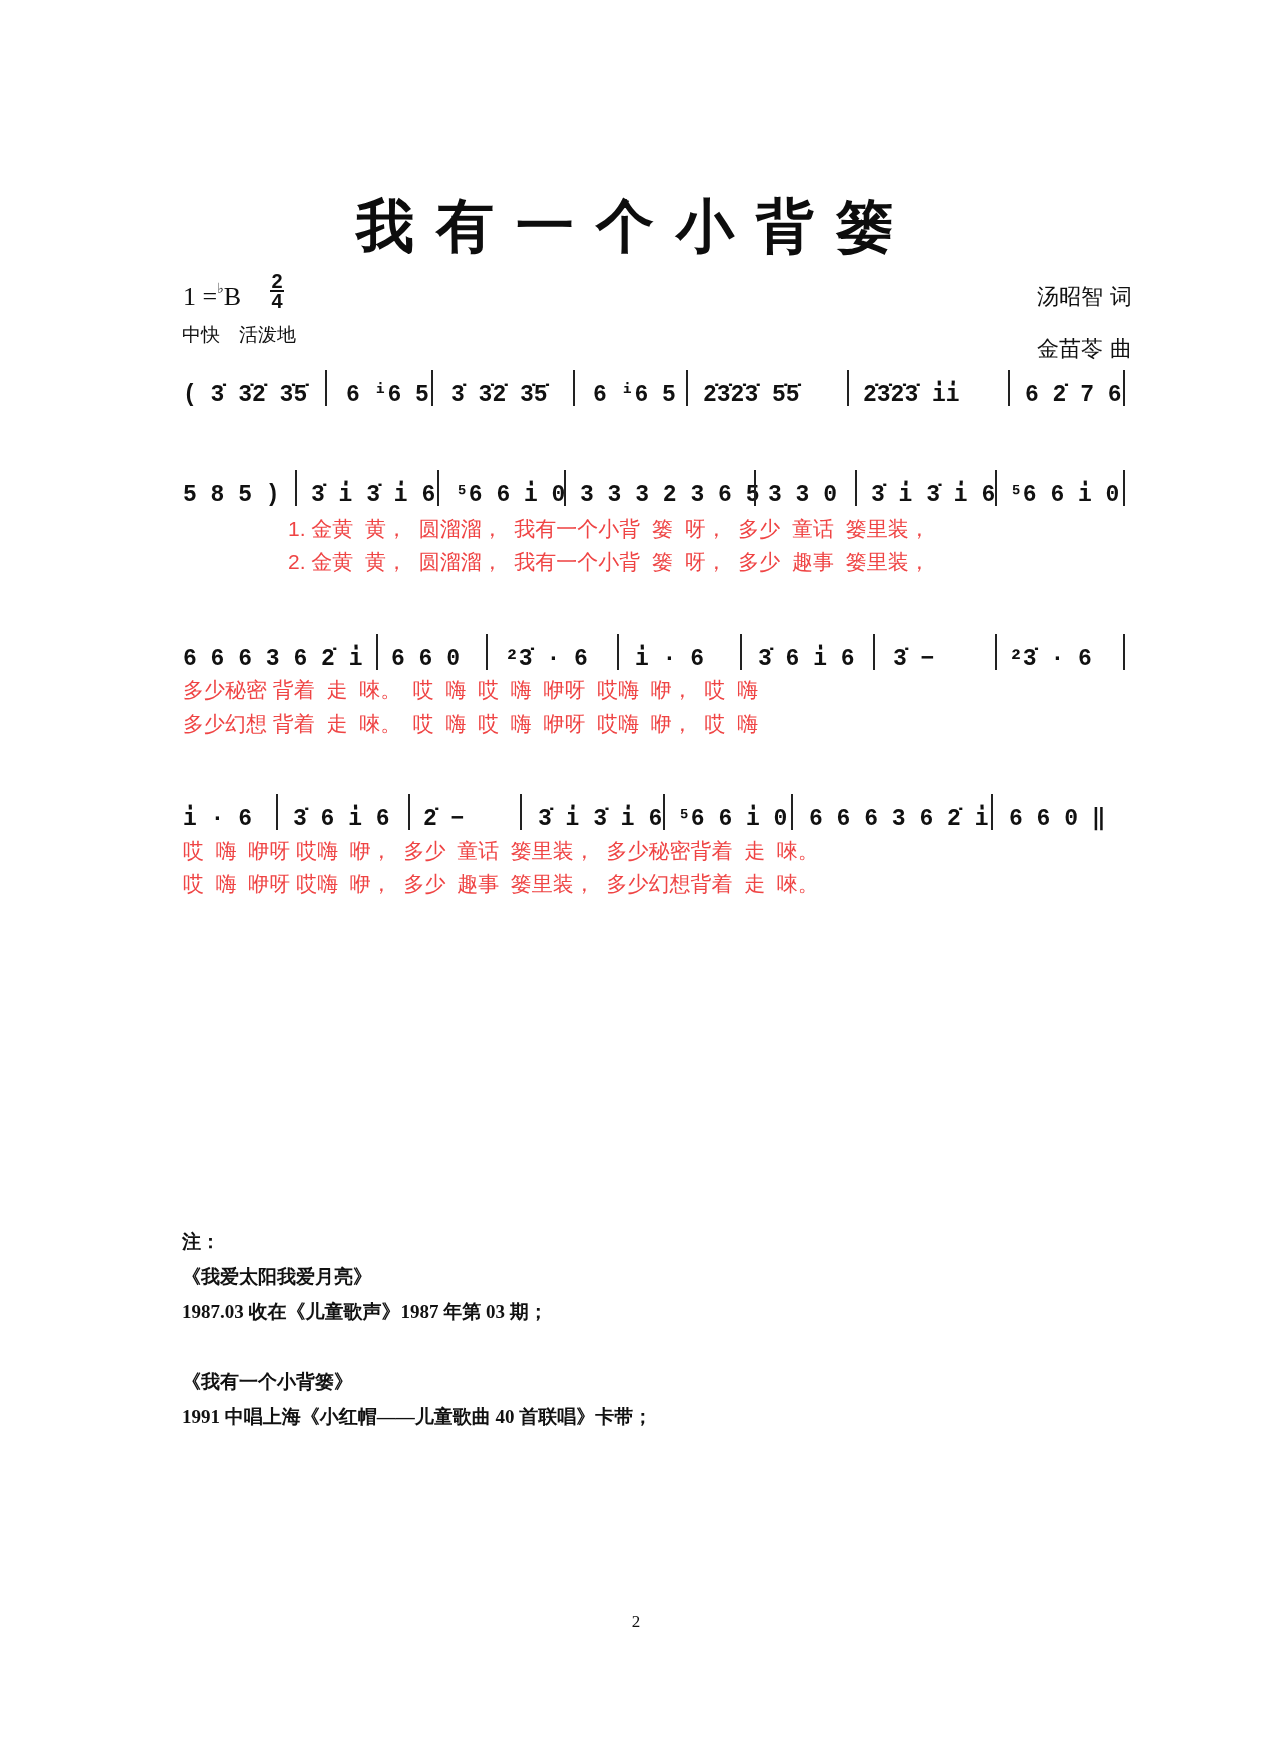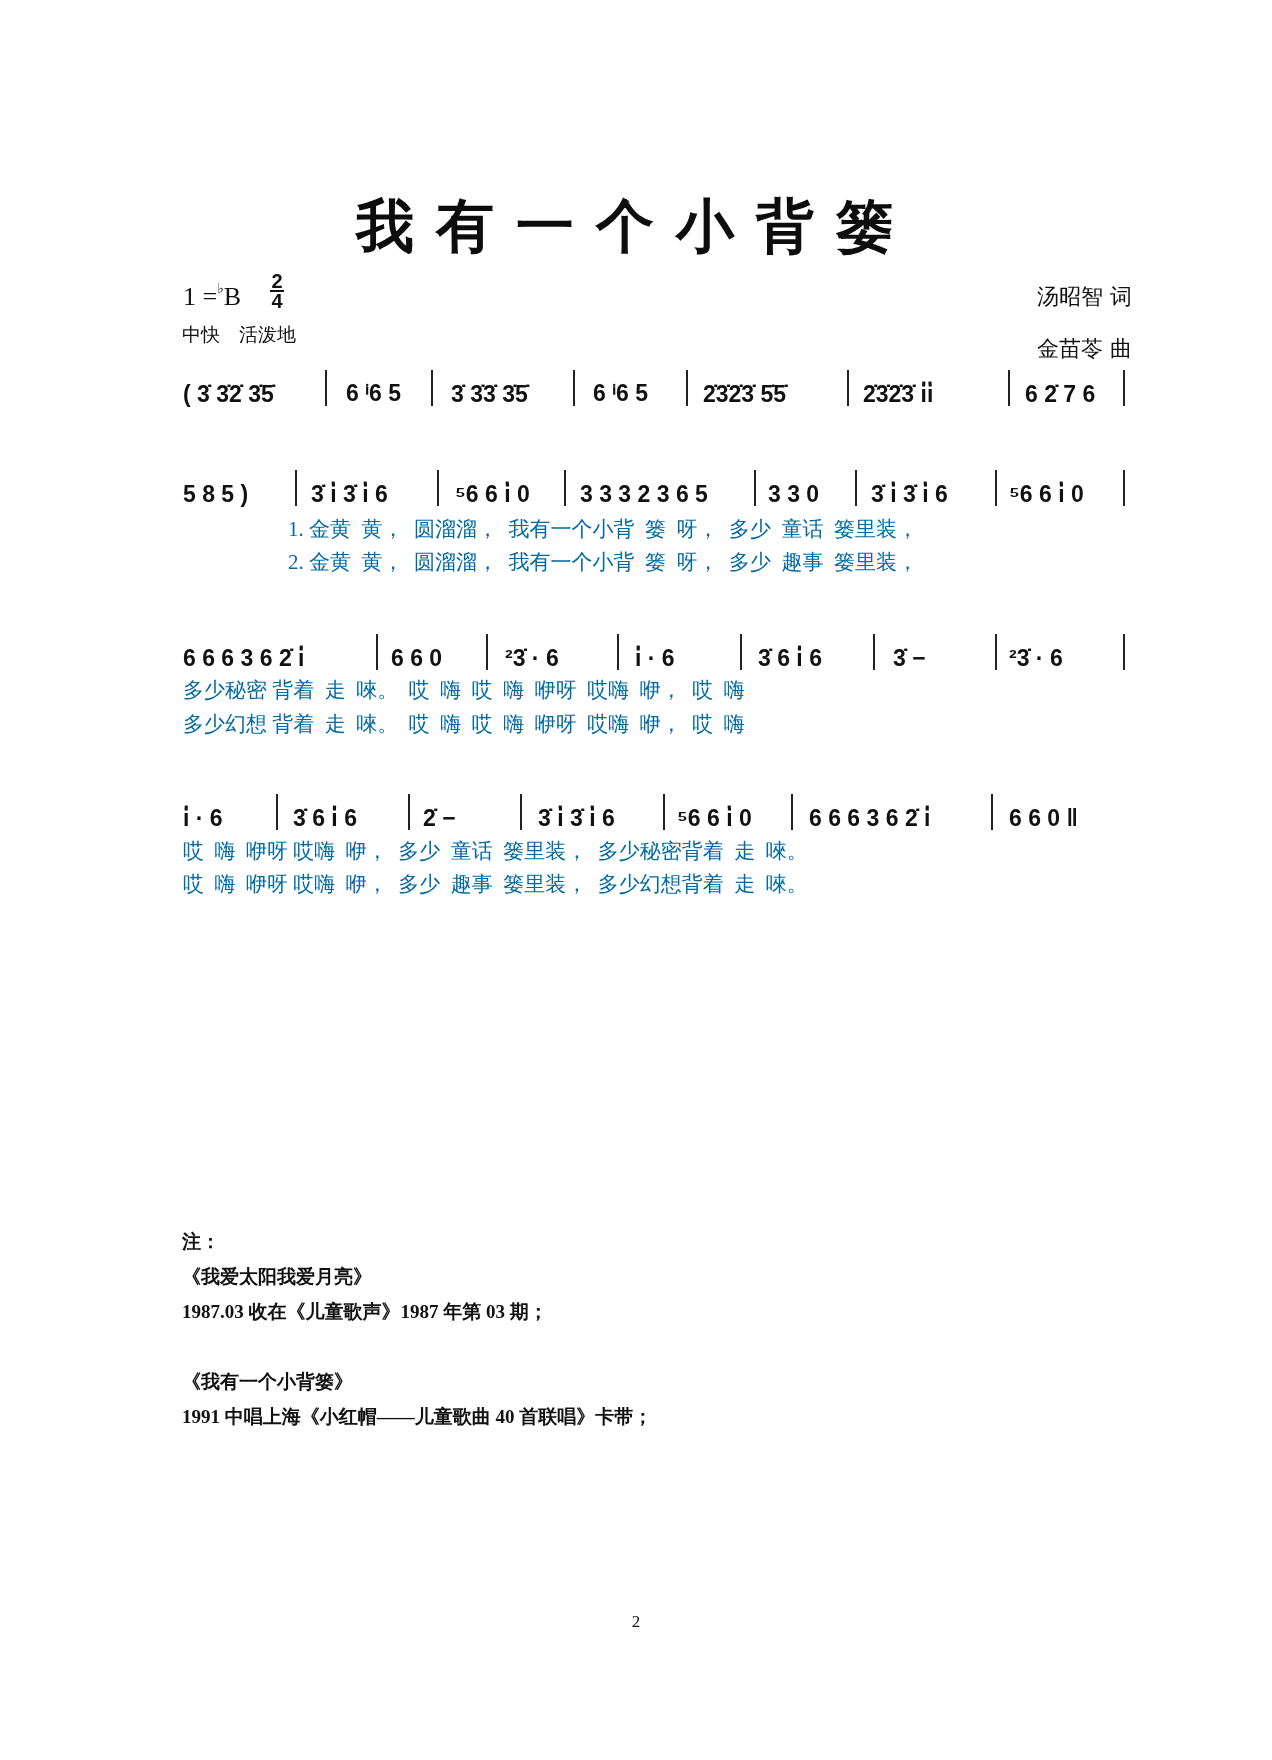--- a/index.html
+++ b/index.html
@@ -7,23 +7,23 @@
     .abs { position: absolute; }
     .title { left: 0; width: 1272px; top: 188px; text-align: center; font-family: "DejaVu Serif", serif; font-size: 58px; font-weight: bold; letter-spacing: 22px; color: #0d0d0d; }
     .key { left: 183px; top: 282px; font-family: "Liberation Serif", serif; font-size: 26px; }
     .key .flat { font-size: 14px; vertical-align: top; position: relative; top: -2px; }
     .meter { left: 270px; top: 272px; font-family: "Liberation Sans", sans-serif; font-weight: bold; font-size: 20px; line-height: 18px; text-align: center; }
     .meter .num { display: block; }
     .meter .line { display: block; border-top: 2px solid #111; width: 14px; margin: 0 auto; }
     .tempo { left: 182px; top: 322px; font-family: Liberation Sans, sans-serif; font-size: 19px; }
     .credit { right: 140px; font-family: "DejaVu Sans", sans-serif; font-size: 22px; }
     .row { left: 183px; width: 950px; height: 40px; }
-    .measure { position: absolute; top: 0; height: 40px; display: flex; align-items: flex-end; font-family: Liberation Sans, sans-serif; font-weight: bold; font-size: 23px; }
+    .measure { position: absolute; top: 0; height: 40px; display: flex; align-items: flex-end; font-family: Liberation Mono, monospace; font-weight: bold; font-size: 23px; }
     .barline { position: absolute; top: 2px; width: 2px; height: 36px; background: #222; }
-    .lyric { position: absolute; font-family: Liberation Serif, serif; font-size: 21px; white-space: pre; color: #0369a1; }
+    .lyric { position: absolute; font-family: Liberation Sans, sans-serif; font-size: 21px; white-space: pre; color: #ef4444; }
     .notes { left: 182px; font-family: "Liberation Serif", serif; font-weight: bold; font-size: 19px; line-height: 35px; }
     .page-num { left: 0; width: 1272px; top: 1612px; text-align: center; font-family: "Liberation Serif", serif; font-size: 17px; }
   </style>
 </head>
 <body>
 
 <div class="abs title">我有一个小背篓</div>
 
 <div class="abs key">
   <span>1 =</span><span class="flat">♭</span><span>B</span>
@@ -35,21 +35,21 @@
 </div>
 <div class="abs tempo">中快　活泼地</div>
 <div class="abs credit" style="top:282px">汤昭智 词</div>
 <div class="abs credit" style="top:334px">金苗苓 曲</div>
 
 <div class="abs row" style="top:368px">
   <span class="measure" style="left:0">( 3̇ 3̇2̇ 3̇5̇</span>
   <span class="barline" style="left:142px"></span>
   <span class="measure" style="left:163px">6 ⁱ6 5</span>
   <span class="barline" style="left:248px"></span>
-  <span class="measure" style="left:268px">3̇ 3̇3̇ 3̇5̇</span>
+  <span class="measure" style="left:268px">3̇ 3̇2̇ 3̇5̇</span>
   <span class="barline" style="left:390px"></span>
   <span class="measure" style="left:410px">6 ⁱ6 5</span>
   <span class="barline" style="left:503px"></span>
   <span class="measure" style="left:520px">2̇3̇2̇3̇ 5̇5̇</span>
   <span class="barline" style="left:664px"></span>
   <span class="measure" style="left:680px">2̇3̇2̇3̇ i̇i̇</span>
   <span class="barline" style="left:825px"></span>
   <span class="measure" style="left:842px">6 2̇ 7 6</span>
   <span class="barline" style="left:940px"></span>
 </div>

